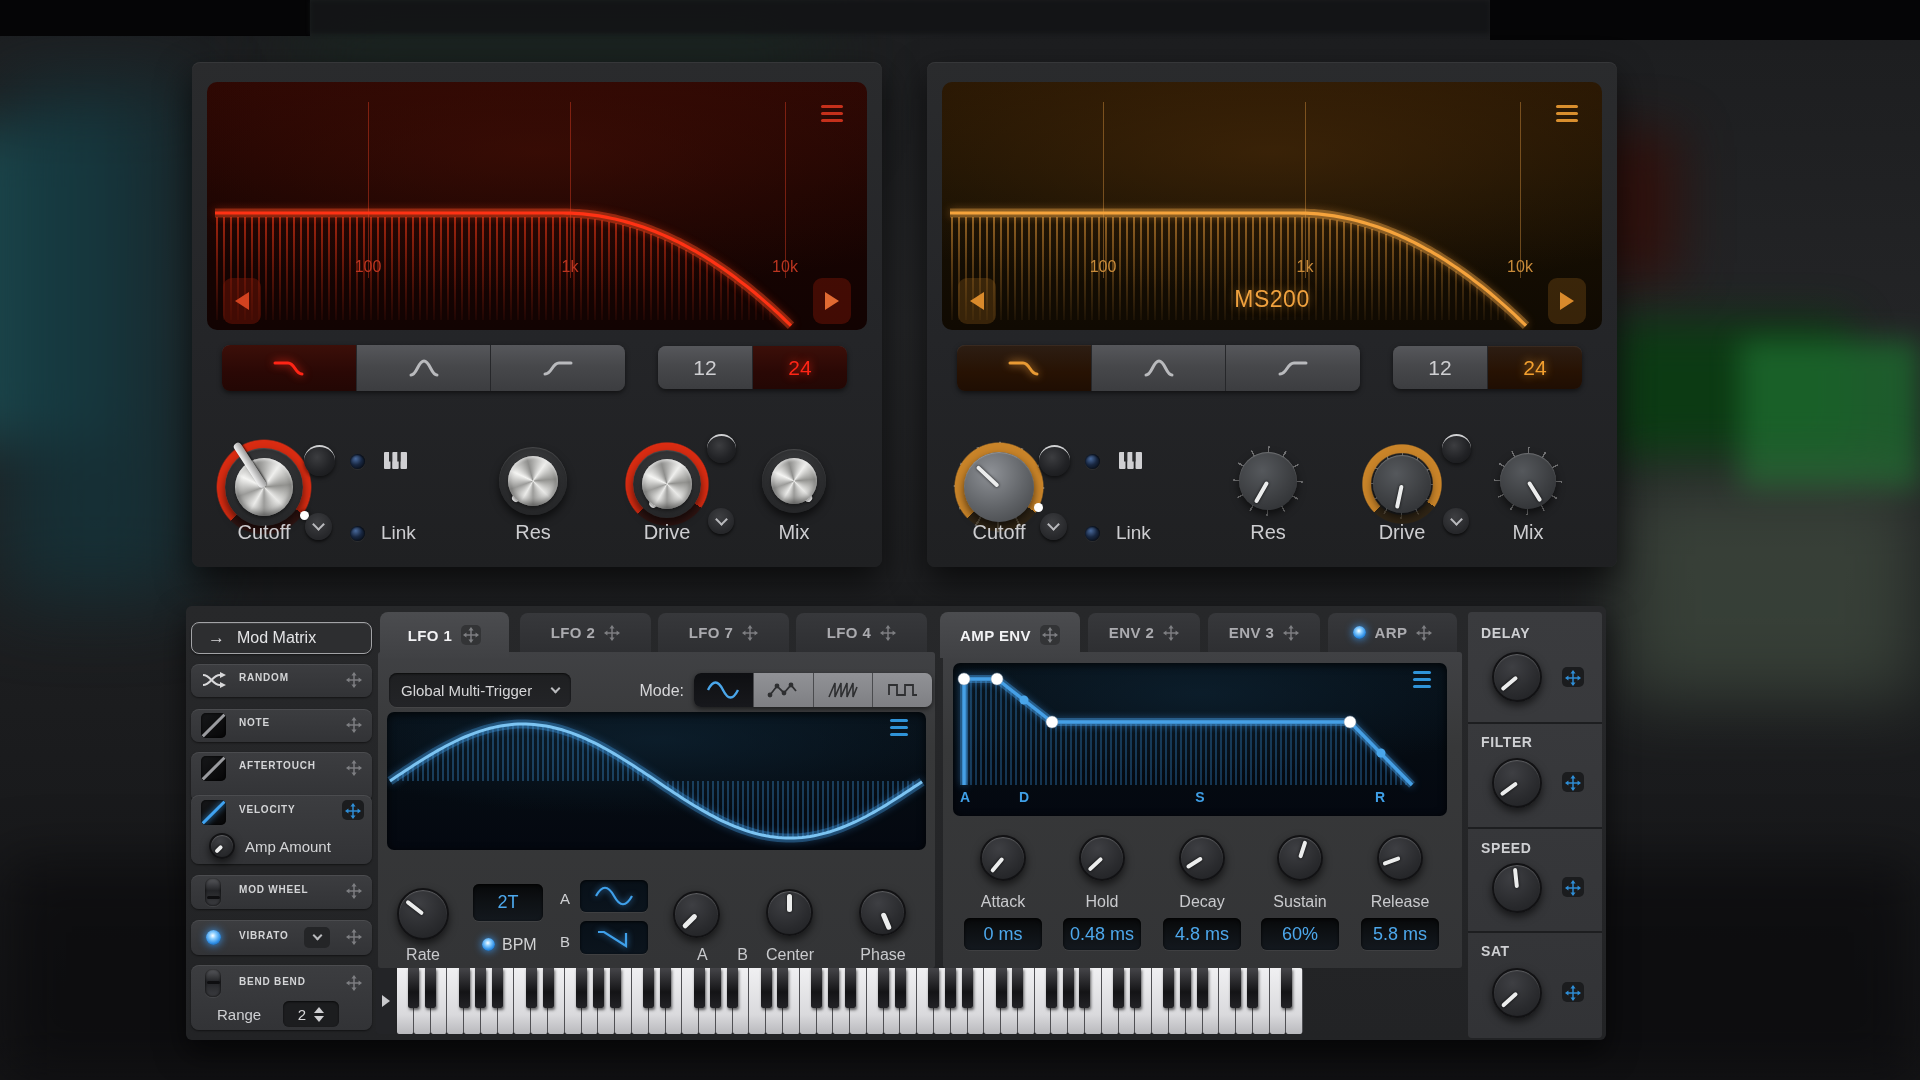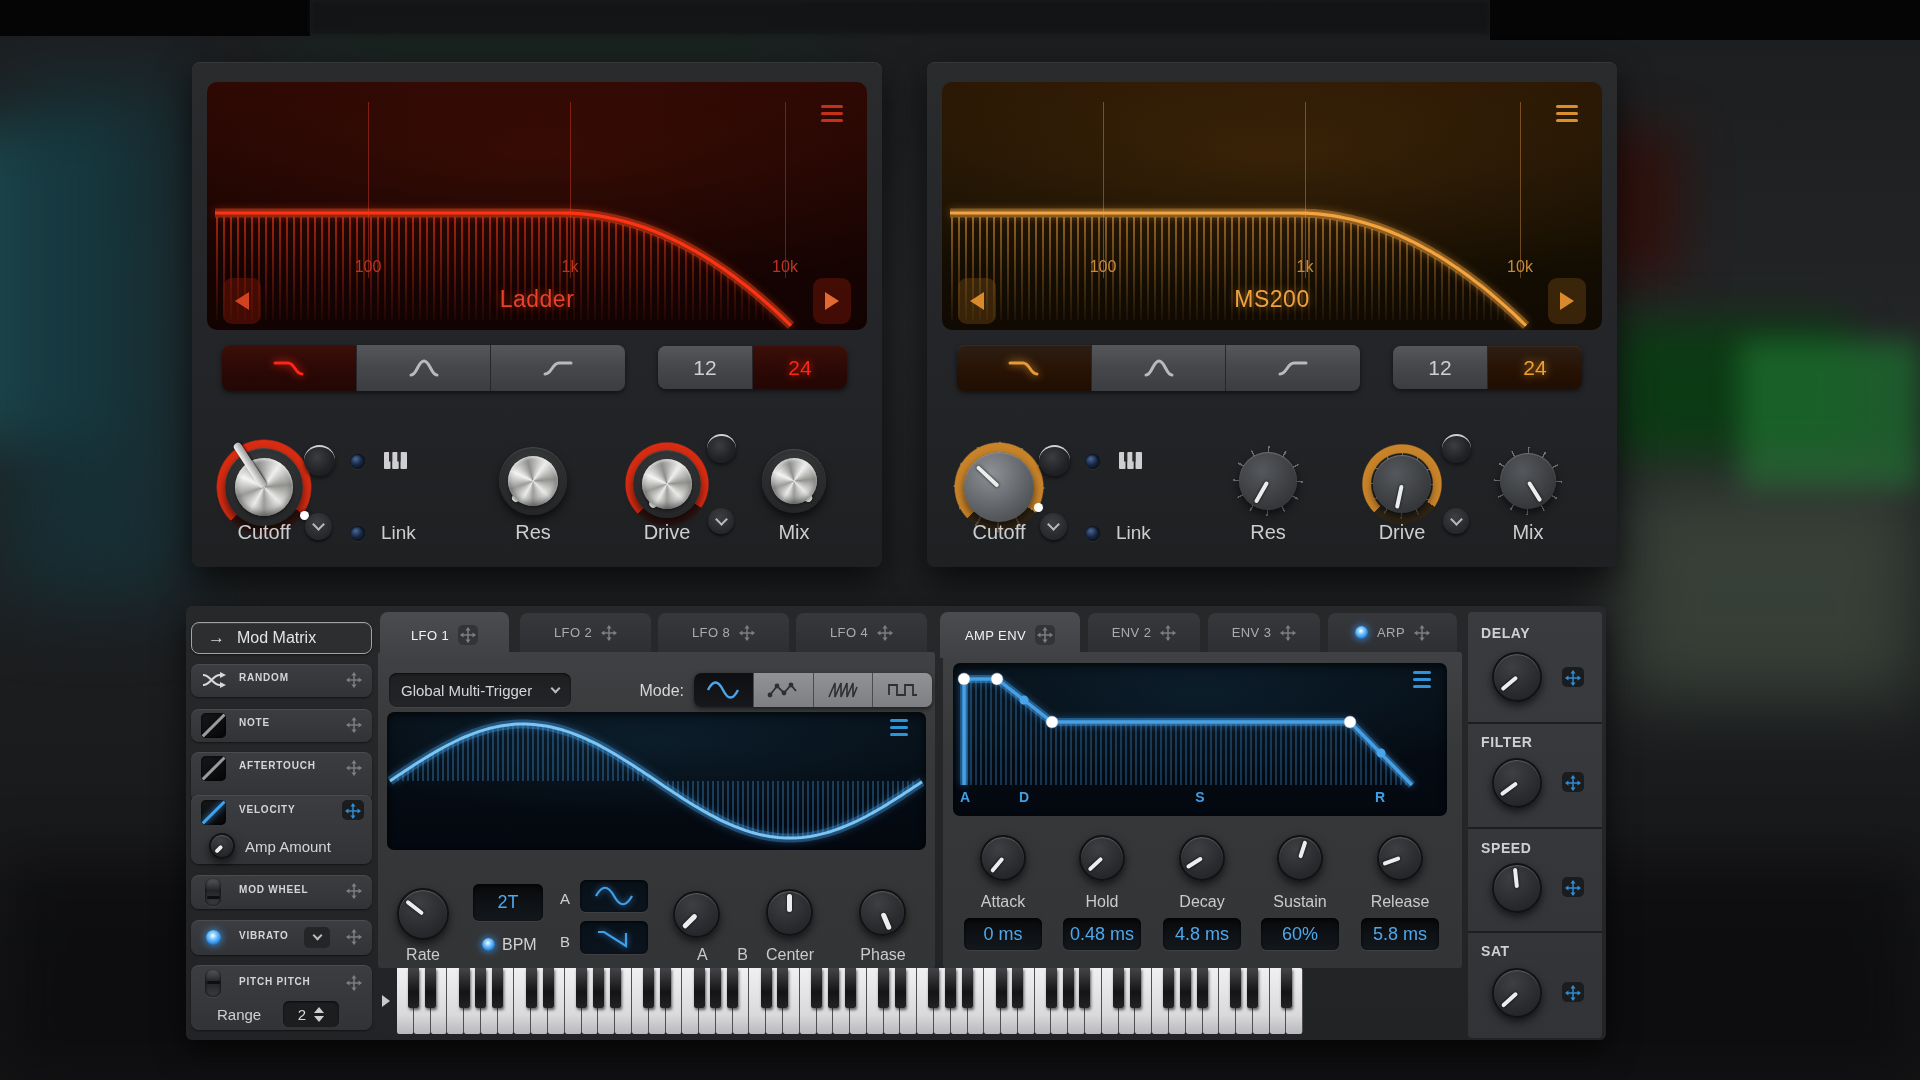--- a/index.html
+++ b/index.html
@@ -111,21 +111,21 @@
   .diag::after{content:"";position:absolute;left:-3px;top:50%;margin-top:-1.25px;width:31px;height:2.5px;
                background:#9a9b9f;transform:rotate(-45deg);}
   .diag.blue::after{background:#3fa2f0;box-shadow:0 0 6px rgba(60,160,240,.9);}
   .wheel{position:absolute;width:16px;height:28px;border-radius:7px;
          background:linear-gradient(180deg,#5a5b5f 0%,#232427 45%,#3c3d41 100%);
          box-shadow:inset 0 0 3px #000,0 1px 1px rgba(255,255,255,.08);}
   .wheel::after{content:"";position:absolute;left:1.5px;right:1.5px;height:3px;background:#0e0e10;border-radius:2px;}
   .wheel.notch-low::after{top:18px;} .wheel.notch-mid::after{top:12px;}
   .tab{position:absolute;top:7px;height:39px;border-radius:8px 8px 0 0;display:flex;align-items:center;
        justify-content:center;gap:9px;background:linear-gradient(180deg,#37383b,#2e2f32);}
-  .tab .tlabel{font-size:13px;font-weight:normal;color:#ababaf;letter-spacing:.4px;}
+  .tab .tlabel{font-size:15px;font-weight:bold;color:#ababaf;letter-spacing:.4px;}
   .tab.sel{top:6px;height:46px;background:linear-gradient(180deg,#4b4c4f,#404144);}
   .tab.sel .tlabel{color:#f2f2f4;}
   .content{position:absolute;top:46px;height:316px;border-radius:3px;
            background:linear-gradient(180deg,#404144 0%,#373839 30%,#333436 100%);}
   .bluescreen{position:absolute;border-radius:7px;overflow:hidden;
               background:radial-gradient(120% 100% at 50% 20%,#0e2434aa 0%,transparent 55%),
               linear-gradient(180deg,#071018 0%,#050b12 60%,#040810 100%);
               box-shadow:inset 0 2px 8px rgba(0,0,0,.8);}
   .vbox{position:absolute;border-radius:6px;background:linear-gradient(180deg,#070809 0%,#0d1013 40%,#13181e 100%);
         box-shadow:inset 0 1px 3px rgba(0,0,0,.9),0 1px 0 rgba(255,255,255,.06);
@@ -277,21 +277,20 @@
       <span class="freq" style="left:161px;">100</span>
       <span class="freq" style="left:363px;">1k</span>
       <span class="freq" style="left:578px;">10k</span>
       <div class="burger red" style="right:24px;top:30px;"></div>
       <div class="darrow" style="left:16px;">
           <div class="tri-l"></div>
         </div>
       <div class="darrow" style="left:606px;">
           <div class="tri-r"></div>
         </div>
-      <div class="ftitle">Ladder</div>
     </div>
 
     <div class="seggroup" style="left:30px;top:283px;width:403px;height:46px;">
       <div class="seg selred">
         <svg width="40" height="26" viewBox="0 0 40 26" fill="none" stroke="#ff2516" stroke-width="3" stroke-linecap="round" style="filter:drop-shadow(0 0 4px rgba(255,40,20,.9));">
             <path d="M6 8 H19 C26 8 26 19 33 19"></path>
           </svg>
       </div>
       <div class="seg">
         <svg width="40" height="26" viewBox="0 0 40 26" fill="none" stroke="#b9babd" stroke-width="3" stroke-linecap="round">
@@ -645,21 +644,21 @@
               <path d="M0 10l4.3-3.2v6.4z"></path>
               <path d="M20 10l-4.3 3.2V6.8z"></path>
               <rect x="9.1" y="3.5" width="1.8" height="13"></rect>
               <rect x="3.5" y="9.1" width="13" height="1.8"></rect>
             </g>
           </svg>
         </span>
     </div>
     <div class="sideitem" style="top:359px;height:65px;">
       <div class="wheel notch-mid" style="left:14px;top:4px;"></div>
-      <span class="sidelabel abs" style="left:48px;top:11px;">PITCH PITCH</span>
+      <span class="sidelabel abs" style="left:48px;top:11px;">BEND BEND</span>
       <span class="moveicon abs" style="right:10px;top:10px;">
           <svg viewBox="0 0 20 20" width="16" height="16">
             <g fill="currentColor">
               <path d="M10 0l3.2 4.3H6.8z"></path>
               <path d="M10 20l-3.2-4.3h6.4z"></path>
               <path d="M0 10l4.3-3.2v6.4z"></path>
               <path d="M20 10l-4.3 3.2V6.8z"></path>
               <rect x="9.1" y="3.5" width="1.8" height="13"></rect>
               <rect x="3.5" y="9.1" width="13" height="1.8"></rect>
             </g>
@@ -700,21 +699,21 @@
               <path d="M10 20l-3.2-4.3h6.4z"></path>
               <path d="M0 10l4.3-3.2v6.4z"></path>
               <path d="M20 10l-4.3 3.2V6.8z"></path>
               <rect x="9.1" y="3.5" width="1.8" height="13"></rect>
               <rect x="3.5" y="9.1" width="13" height="1.8"></rect>
             </g>
           </svg>
         </span>
     </div>
     <div class="tab" style="left:472px;width:131px;">
-      <span class="tlabel">LFO 8</span>
+      <span class="tlabel">LFO 7</span>
         <span class="moveicon">
           <svg viewBox="0 0 20 20" width="16" height="16">
             <g fill="currentColor">
               <path d="M10 0l3.2 4.3H6.8z"></path>
               <path d="M10 20l-3.2-4.3h6.4z"></path>
               <path d="M0 10l4.3-3.2v6.4z"></path>
               <path d="M20 10l-4.3 3.2V6.8z"></path>
               <rect x="9.1" y="3.5" width="1.8" height="13"></rect>
               <rect x="3.5" y="9.1" width="13" height="1.8"></rect>
             </g>

